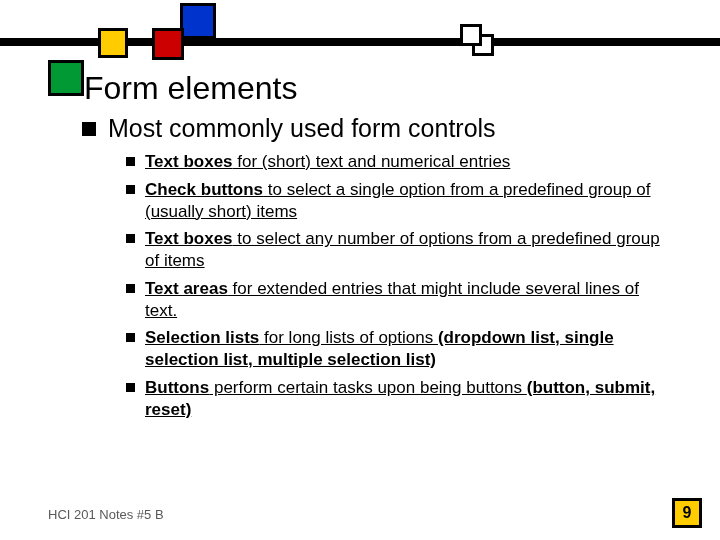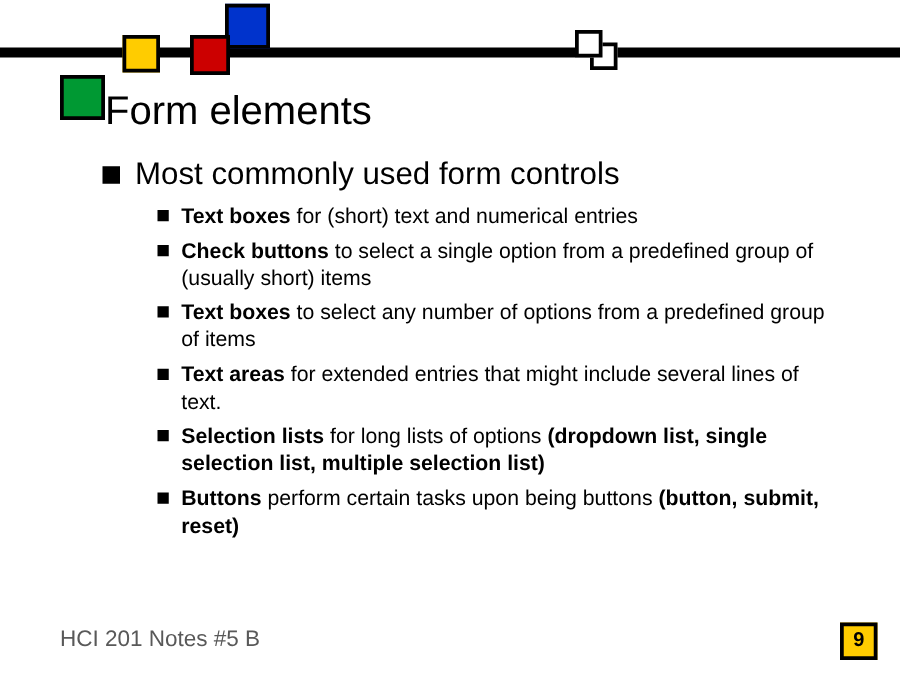--- a/index.html
+++ b/index.html
@@ -42,21 +42,21 @@
   .slide-title {
     position: absolute;
     top: 70px;
     left: 84px;
     font-size: 32px;
     font-weight: normal;
     color: #000;
   }
   .content {
     position: absolute;
-    top: 125px;
+    top: 114px;
     left: 82px;
     width: 590px;
   }
   .lvl1 {
     display: flex;
     align-items: flex-start;
     margin-bottom: 8px;
   }
   .lvl1 .bullet {
     width: 14px;
@@ -84,28 +84,29 @@
     height: 9px;
     background: #000;
     margin-top: 6px;
     margin-right: 10px;
     flex-shrink: 0;
   }
   .lvl2 .text {
     font-size: 17px;
     line-height: 1.28;
     color: #000;
+    text-decoration: underline;
   }
   .lvl2 .text b { font-weight: bold; }
 
   .footer-left {
     position: absolute;
     bottom: 18px;
     left: 48px;
-    font-size: 18px;
+    font-size: 13px;
     color: #595959;
   }
   .page-num-box {
     position: absolute;
     bottom: 12px;
     right: 18px;
     width: 30px;
     height: 30px;
     background: #ffcc00;
     border: 3px solid #000;

